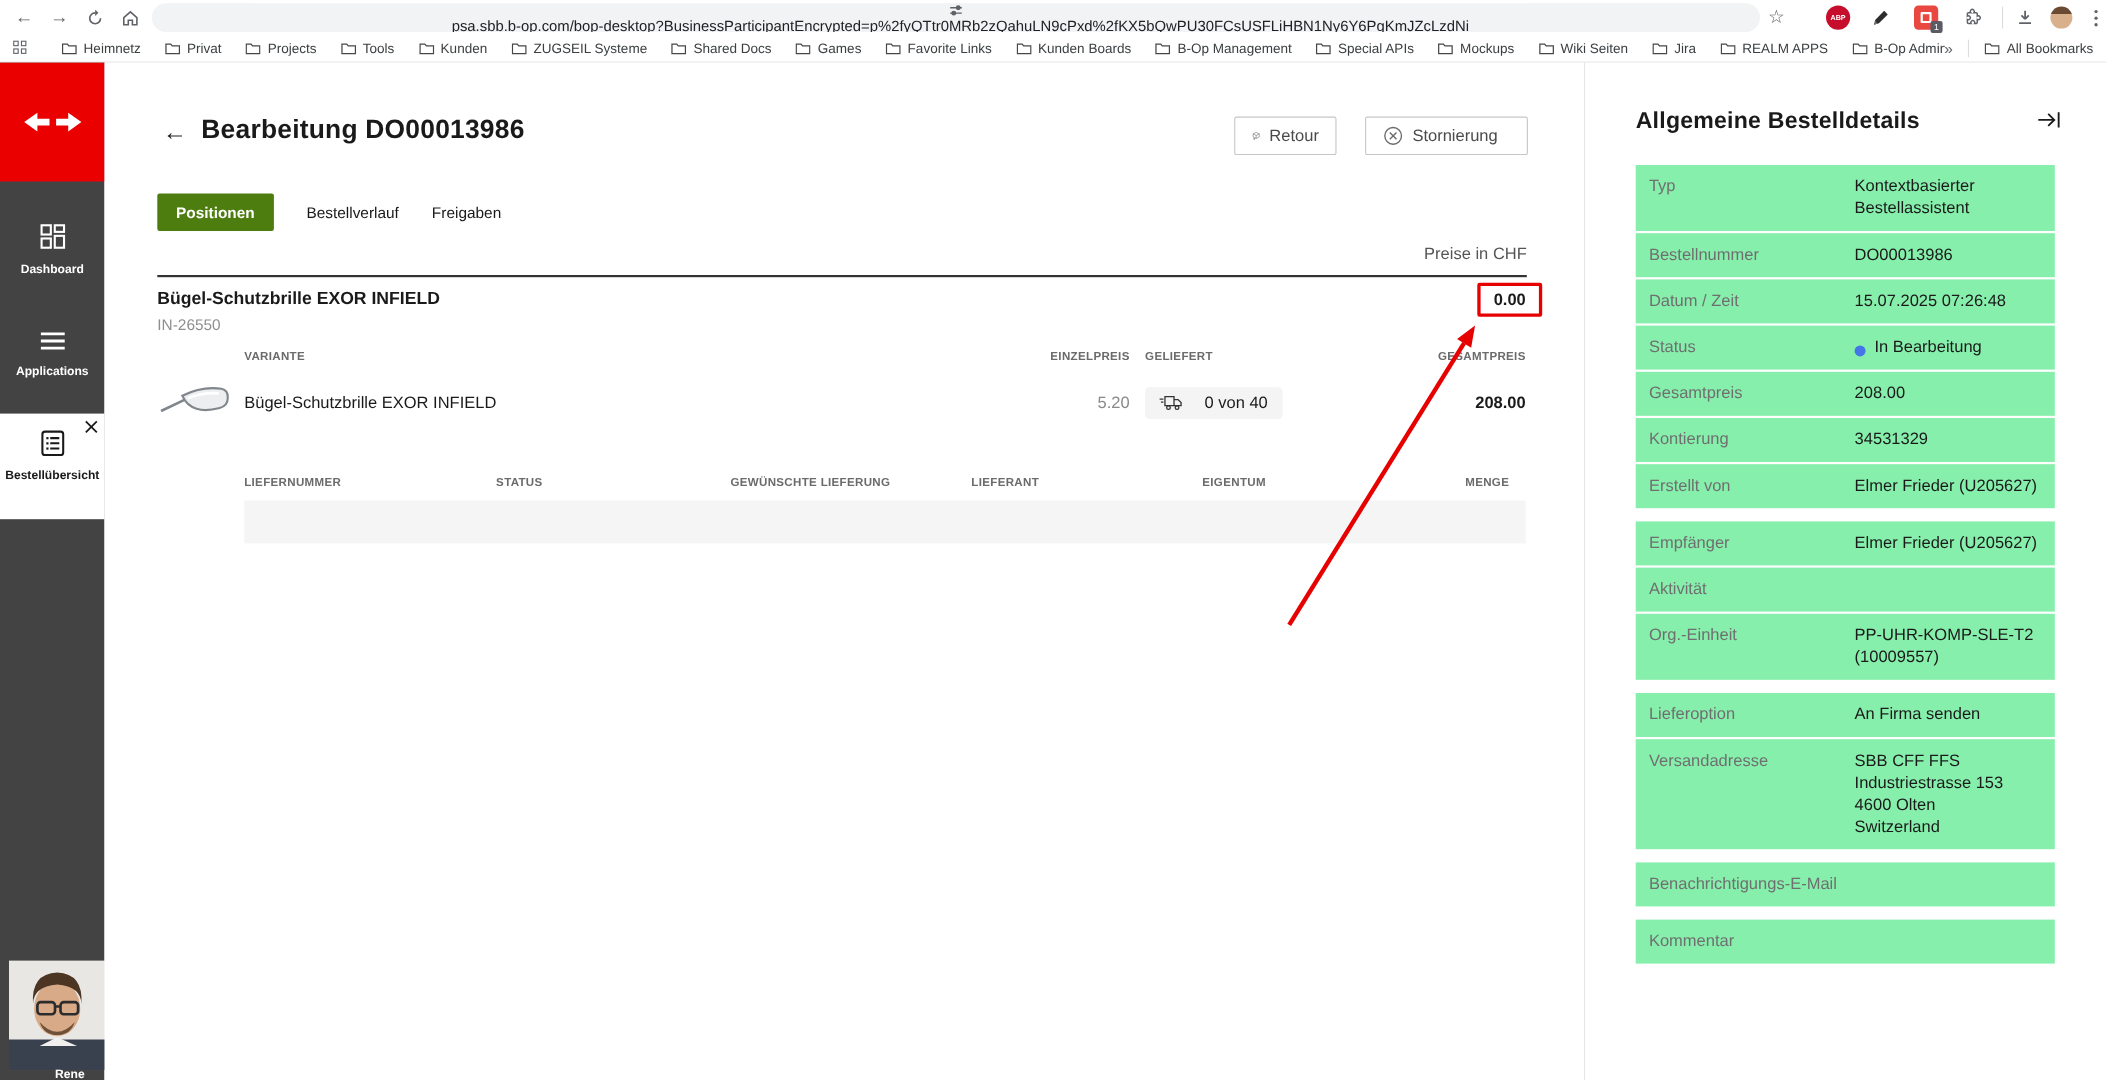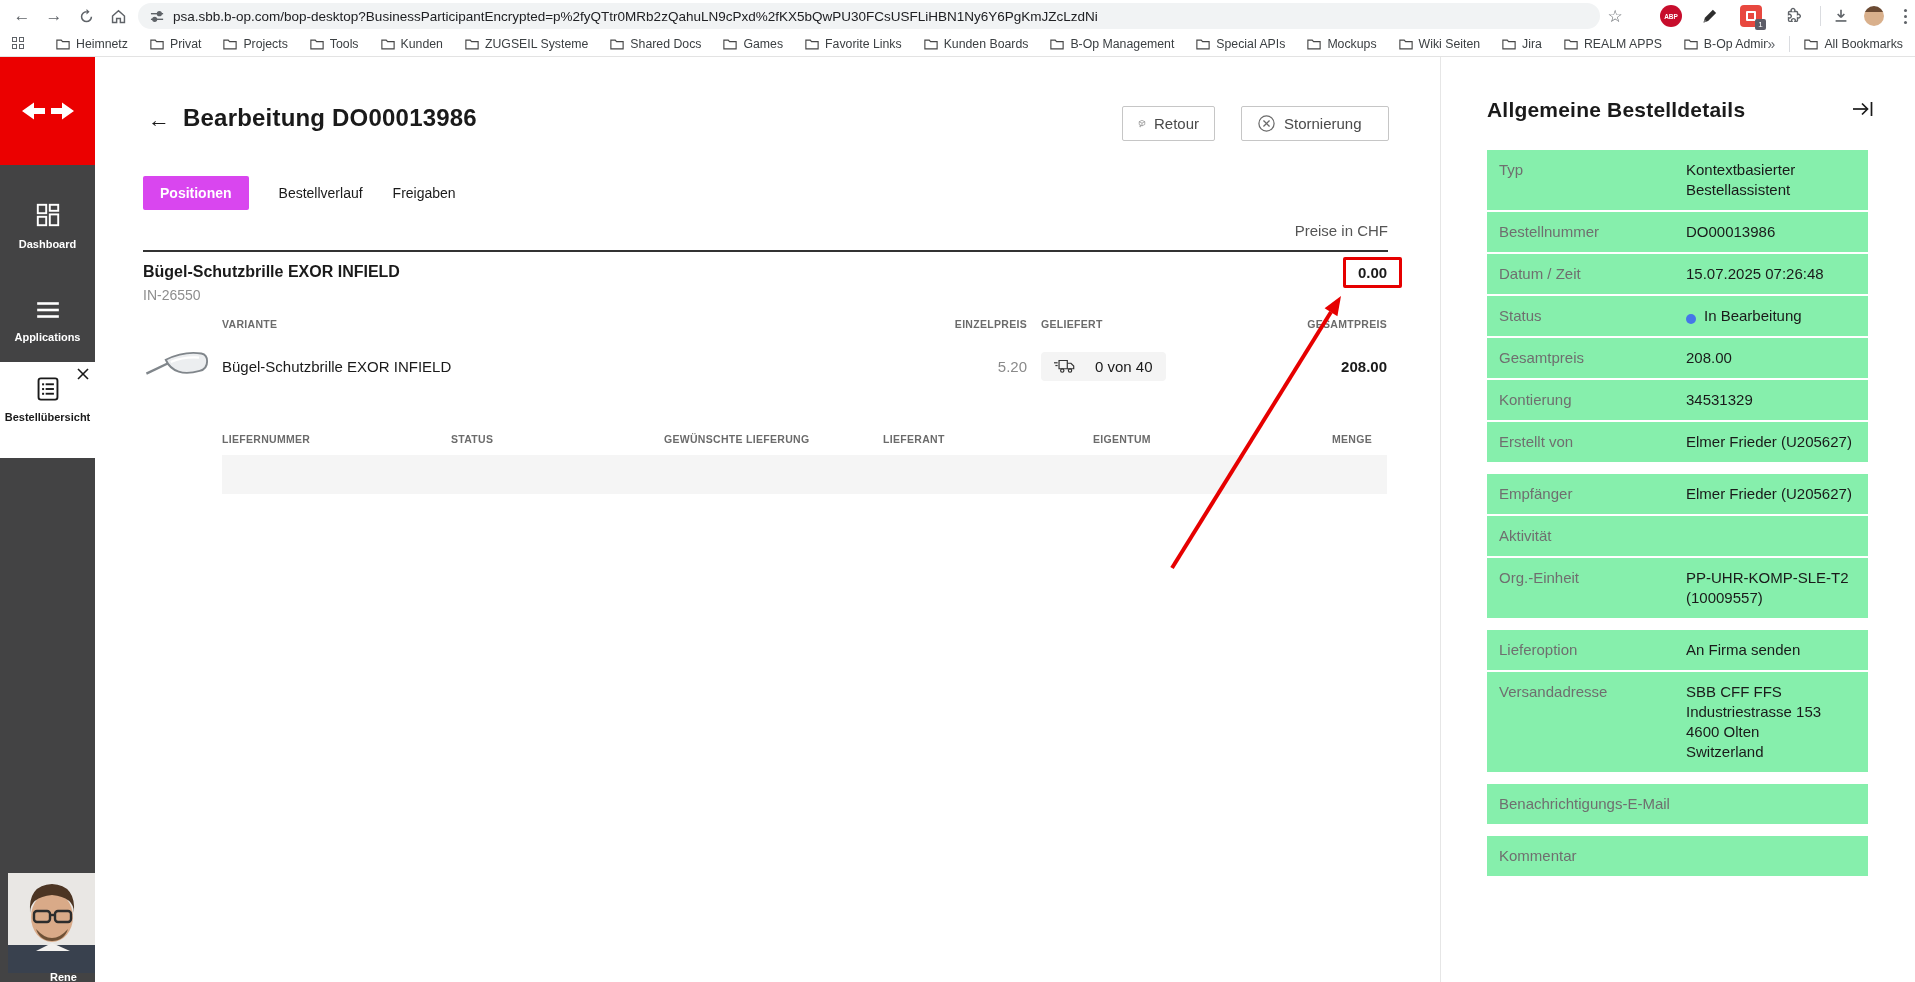--- a/index.html
+++ b/index.html
@@ -5,21 +5,21 @@
   * { margin:0; padding:0; box-sizing:border-box; }
   html,body { width:1915px; height:982px; overflow:hidden; background:#fff;
     font-family:"Liberation Sans","DejaVu Sans",sans-serif; color:#1a1a1a; }
   .abs { position:absolute; }
 
   
   #toolbar { position:absolute; left:0; top:0; width:1915px; height:32px; background:#fff; }
   .nav-ico { position:absolute; top:2px; width:28px; height:28px; border-radius:50%;
     display:flex; align-items:center; justify-content:center; color:#5f6368; font-size:17px; }
   #url-pill { position:absolute; left:138px; top:3px; width:1462px; height:26px;
-    background:#f1f3f4; border-radius:13px; display:flex; align-items:center; padding:0 12px; }
+    background:#f1f3f4; border-radius:13px; display:flex; align-items:center; padding:0 12px;flex-direction:column; }
   #url-text { font-size:13.5px; color:#202124; margin-left:8px; white-space:nowrap; overflow:hidden; }
   .ext-ico { position:absolute; top:5px; width:22px; height:22px; display:flex; align-items:center; justify-content:center; }
   #abp-ico { border-radius:50%; background:#c70d2c; color:#fff; font-size:6.5px; font-weight:bold; }
   #redext-ico { background:#e8483f; border-radius:4px; position:relative; }
   #redext-ico .bars { width:10px; height:10px; border:2px solid #fff; border-radius:1px; }
   #redext-badge { position:absolute; right:-4px; bottom:-3px; background:#5b5b66; color:#fff;
     font-size:8px; width:11px; height:11px; border-radius:2px; text-align:center; line-height:11px; }
   #toolbar-avatar { border-radius:50%; background:linear-gradient(#6b4a33 32%, #d9b08c 32%); }
   #menu-dots { width:3px; height:3px; border-radius:50%; background:#5f6368;
     box-shadow:0 -6px 0 #5f6368, 0 6px 0 #5f6368; }
@@ -33,37 +33,37 @@
   #bm-right { display:flex; align-items:center; gap:14px; margin-right:12px; }
   .grid-ico { display:grid; grid-template-columns:5px 5px; grid-gap:2px; }
   .grid-ico span { width:5px; height:5px; border:1.4px solid #5f6368; }
 
   
   #sidebar { position:absolute; left:0; top:57px; width:95px; height:925px; background:#434344; }
   #sbb-logo { position:absolute; left:0; top:0; width:95px; height:108px; background:#EB0000;
     display:flex; align-items:center; justify-content:center; }
   .side-item { position:absolute; left:0; width:95px; text-align:center; color:#fff; }
   .side-item .lbl { font-size:11px; font-weight:bold; margin-top:7px; }
-  #side-active { position:absolute; left:0; top:305px; width:95px; height:96px; background:#fff; color:#1a1a1a; text-align:center; }
+  #side-active { position:absolute; left:0; top:319px; width:95px; height:96px; background:#fff; color:#1a1a1a; text-align:center; }
   #side-active .lbl { font-size:11px; font-weight:bold; margin-top:5px; padding:0 3px; word-break:break-all; line-height:1.25; }
   #close-x { position:absolute; right:5px; top:5px; width:14px; height:14px; }
   #side-avatar { position:absolute; left:8px; top:816px; width:89px; height:100px; overflow:hidden; }
   #side-user { position:absolute; left:16px; top:914px; width:95px; text-align:center; color:#fff; font-size:11px; font-weight:bold; }
 
   
   #main { position:absolute; left:95px; top:57px; width:1345px; height:925px; background:#fff; }
   #back-arrow { position:absolute; left:53px; top:50px; font-size:22px; color:#1a1a1a; }
   #page-title { position:absolute; left:88px; top:47px; font-size:24px; font-weight:bold; letter-spacing:.2px; }
   .hdr-btn { position:absolute; top:49px; height:35px; border:1px solid #c6c6c6; border-radius:2px;
     background:#fff; display:flex; align-items:center; gap:8px; padding:0 15px; font-size:15px; color:#4a4a4a; }
   #btn-retour { left:1027px; width:93px; }
   #btn-storno { left:1146px; width:148px; }
   #tabs { position:absolute; left:48px; top:119px; display:flex; align-items:center; gap:30px; }
   .tab { font-size:14px; color:#1a1a1a; padding:9px 0; }
-  .tab.active { background:#d946ef; color:#fff; font-weight:bold; padding:9px 17px; border-radius:2px;text-align:center; }
+  .tab.active { background:#4d7c0f; color:#fff; font-weight:bold; padding:9px 17px; border-radius:2px;text-align:center; }
   #preise-note { position:absolute; left:48px; top:165px; width:1245px; text-align:right; font-size:15px; color:#555; }
   #dark-rule { position:absolute; left:48px; top:193px; width:1245px; height:2px; background:#333; }
   #prod-name { position:absolute; left:48px; top:206px; font-size:16px; font-weight:bold; }
   #prod-code { position:absolute; left:48px; top:230px; font-size:14px; color:#8e8e8e; }
   #anno-box { position:absolute; left:1248px; top:200px; width:59px; height:31px;
     border:3px solid #e60000; border-radius:2px; display:flex; align-items:center; justify-content:center;
     font-size:15px; font-weight:bold; color:#1a1a1a; background:#fff; }
   .col-hdr { font-size:10.5px; font-weight:bold; color:#6b6b6b; letter-spacing:.3px; }
   #var-headers { position:absolute; left:127px; top:261px; width:1165px; display:flex; }
   #var-row { position:absolute; left:45px; top:281px; width:1247px; height:56px; display:flex; align-items:center; }

